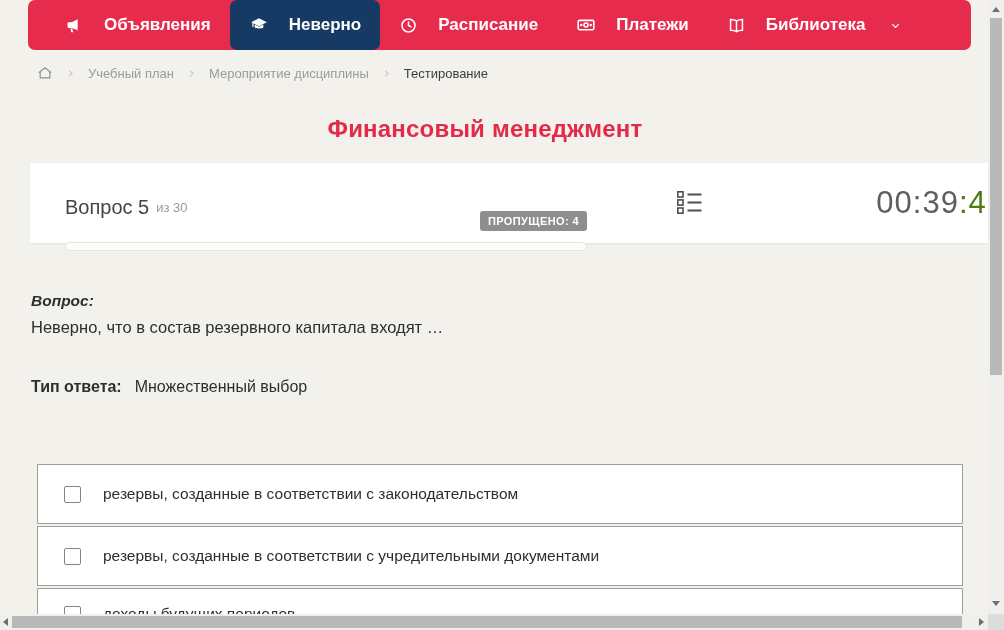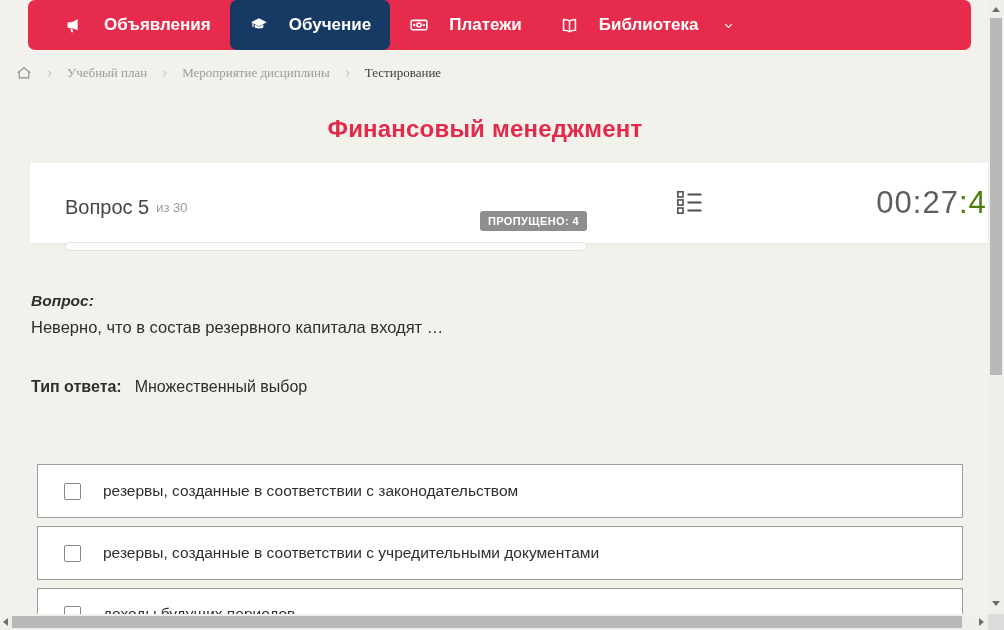--- a/index.html
+++ b/index.html
@@ -20,22 +20,22 @@
   .nav-item {
     display:flex; align-items:center; gap:20px;
     padding:0 19px; color:#fff; font-size:17px; font-weight:700;
     border-radius:7px; cursor:pointer; white-space:nowrap;
   }
   .nav-item.active { background:#163a64; }
   .nav-item svg { display:block; }
 
   
   .breadcrumb {
-    position:absolute; left:16px; top:62px; height:22px;
-    display:flex; align-items:center; gap:12px; font-size:13px; color:#9b9b9b;font-family:Liberation Serif, serif;
+    position:absolute; left:37px; top:62px; height:22px;
+    display:flex; align-items:center; gap:12px; font-size:13px; color:#9b9b9b;
   }
   .crumb { cursor:pointer; }
   .crumb.current { color:#3d3d3d; cursor:default; }
   .crumb-sep svg, .home-icon svg { display:block; }
 
   
   .page-title {
     position:absolute; left:0; right:34px; top:115px;
     text-align:center; font-size:24px; font-weight:700; color:#e42a49;
     letter-spacing:.2px;
@@ -77,21 +77,21 @@
   }
   .prompt-text {
     position:absolute; left:31px; top:318px;
     font-size:16.5px; color:#2e2e2e;
   }
   .answer-type { position:absolute; left:31px; top:378px; font-size:16px; color:#2e2e2e; }
   .answer-type b { margin-right:13px; }
 
   
   .option-row {
-    position:absolute; left:37px; width:926px; height:54px;
+    position:absolute; left:37px; width:926px; height:60px;
     background:#fff; border:1px solid #9e9e9e;
     display:flex; align-items:center; padding-left:26px; gap:22px;
     cursor:pointer;
   }
   .option-row.r0 { top:464px; }
   .option-row.r1 { top:526px; }
   .option-row.r2 { top:588px; height:52px; }
   .checkbox {
     width:17px; height:17px; flex:0 0 17px;
     border:1px solid #858585; border-radius:2px; background:#fff;
@@ -132,21 +132,30 @@
       <span>Объявления</span>
     </div>
     <div class="nav-item active">
       <span>
         <svg width="20" height="20" viewBox="0 0 24 24" fill="#fff">
           <path d="M12 4 L2.6 8.7 12 13.4 21.4 8.7 Z"></path>
           <path d="M6.8 11.4 v3.4 c0 1.9 10.4 1.9 10.4 0 v-3.4 l-5.2 2.6 z"></path>
           <rect x="4" y="9.4" width="1.4" height="5" rx="0.7"></rect>
         </svg>
       </span>
-      <span>Обучение</span>
+      <span>Неверно</span>
+    </div>
+    <div class="nav-item">
+      <span>
+        <svg width="19" height="19" viewBox="0 0 24 24" fill="none" stroke="#fff" stroke-width="2">
+          <circle cx="12" cy="12" r="8.2"></circle>
+          <path d="M12 7.6 V12 L15.2 13.7" stroke-linecap="round"></path>
+        </svg>
+      </span>
+      <span>Расписание</span>
     </div>
     <div class="nav-item">
       <span>
         <svg width="20" height="20" viewBox="0 0 24 24" fill="none" stroke="#fff" stroke-width="1.9">
           <rect x="2.6" y="6.4" width="18.8" height="11.2" rx="1.6"></rect>
           <circle cx="12" cy="12" r="2.4"></circle>
           <circle cx="6.3" cy="12" r="0.6" fill="#fff"></circle>
           <circle cx="17.7" cy="12" r="0.6" fill="#fff"></circle>
         </svg>
       </span>
@@ -212,21 +221,21 @@
       <span>
         <svg width="27" height="27" viewBox="0 0 27 27" fill="none" stroke="#4f4f4f" stroke-width="1.6">
           <rect x="1.8" y="2.8" width="5.2" height="5.2"></rect>
           <rect x="1.8" y="10.9" width="5.2" height="5.2"></rect>
           <rect x="1.8" y="19" width="5.2" height="5.2"></rect>
           <path d="M11.5 5.4 H25.5 M11.5 13.5 H25.5 M11.5 21.6 H25.5" stroke-width="2"></path>
         </svg>
       </span>
     </div>
     <div class="quiz-timer">
-      <span>00:27</span><span class="timer-seconds">:47</span>
+      <span>00:39</span><span class="timer-seconds">:47</span>
     </div>
   </section>
 
   <p class="prompt-label">Вопрос:</p>
   <p class="prompt-text">Неверно, что в состав резервного капитала входят …</p>
   <p class="answer-type">
     <b>Тип ответа:</b><span>Множественный выбор</span>
   </p>
 
   <div class="option-row r0">

